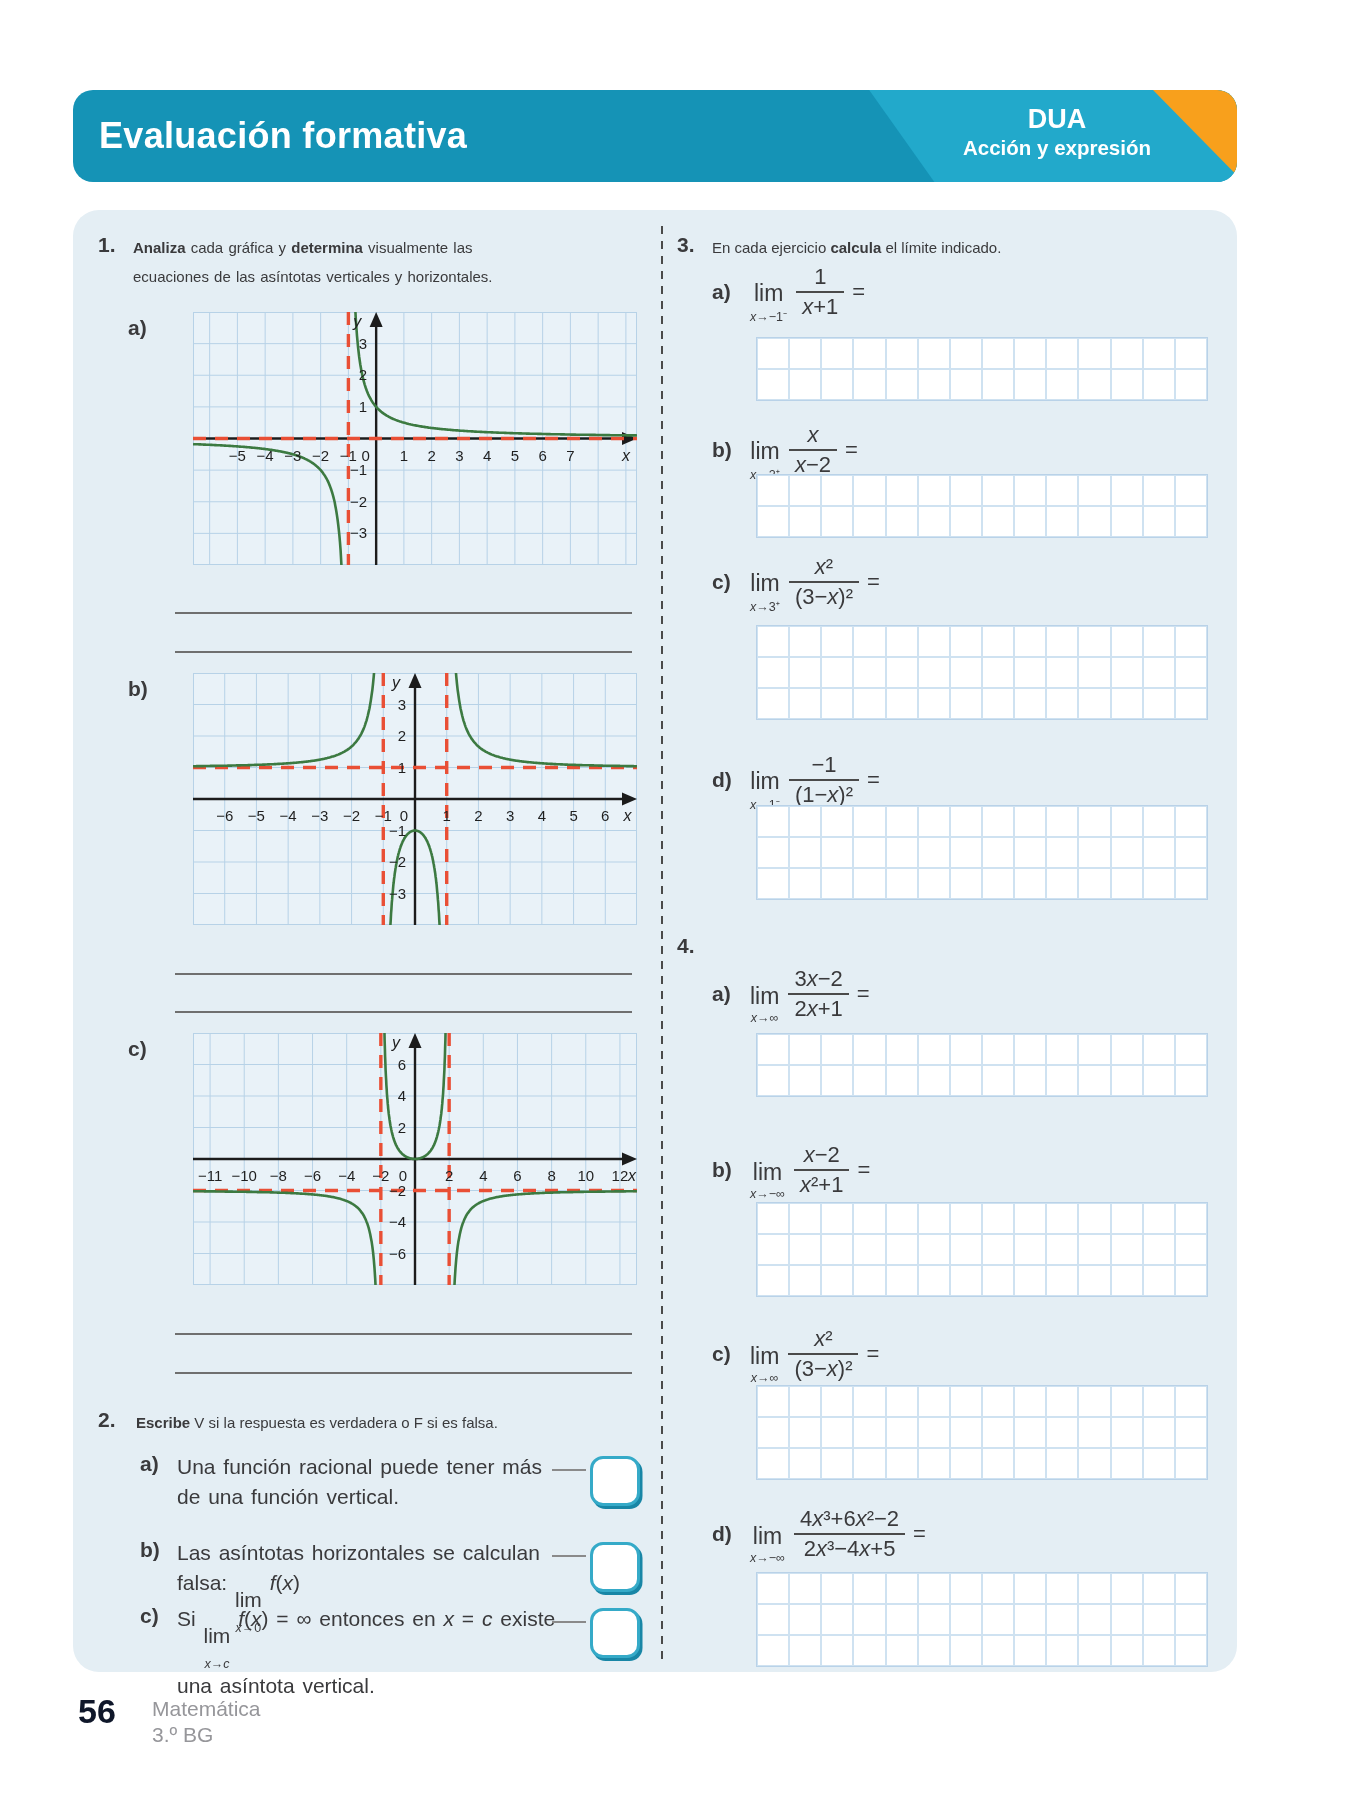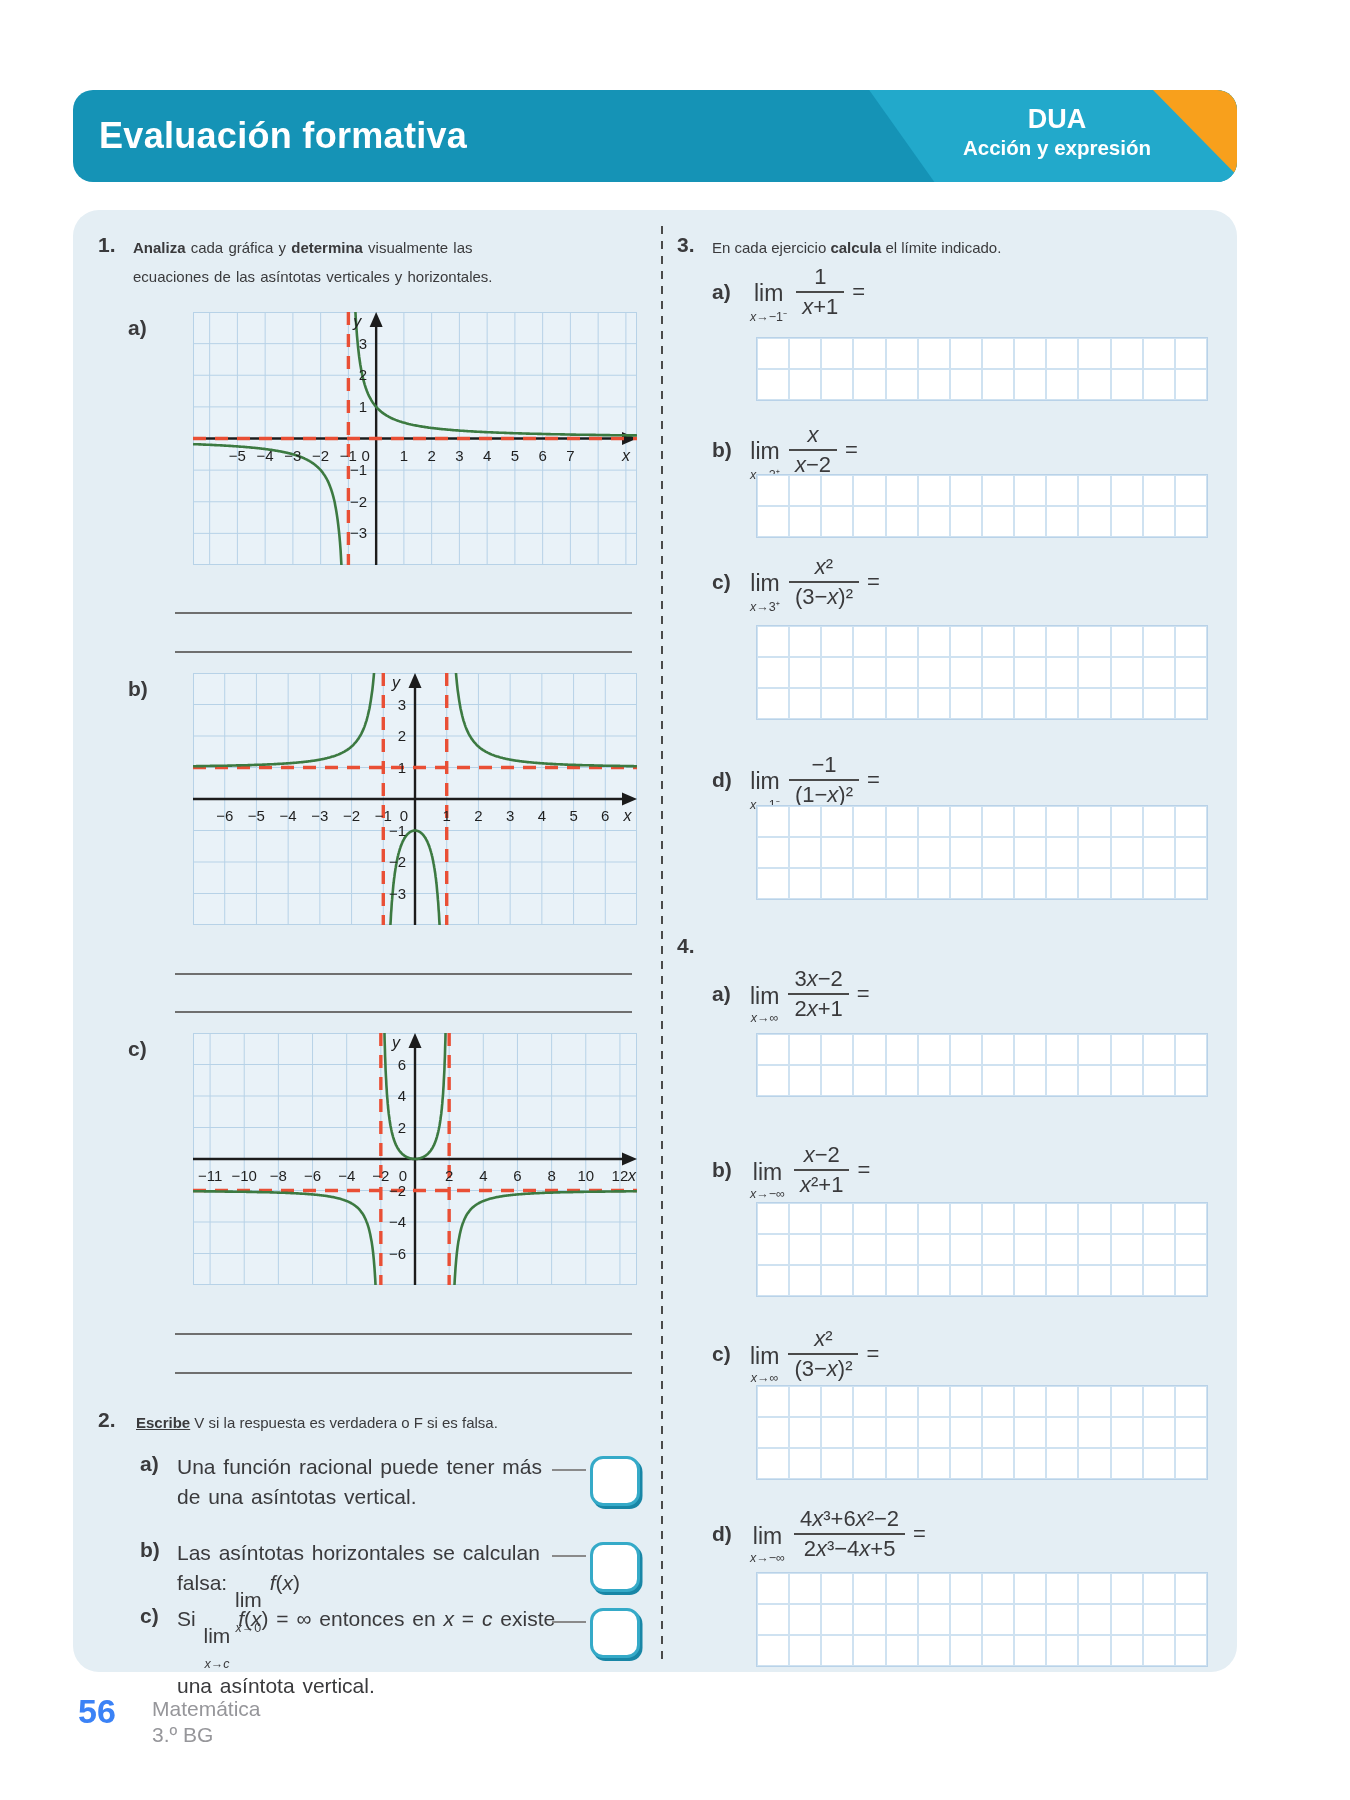--- a/index.html
+++ b/index.html
@@ -55,21 +55,21 @@
   .limword .ls{font-size:12.5px;margin-top:3px;white-space:nowrap;}
   .frac{display:inline-flex;flex-direction:column;align-items:center;font-size:22px;}
   .frac .num,.frac .den{padding:1px 6px;line-height:1.2;white-space:nowrap;}
   .fbar{align-self:stretch;height:2px;background:#4a4a4a;}
   .eq{font-size:22px;margin-left:8px;}
 
   .agrid{position:absolute;display:grid;background:#ffffff;border:1.5px solid #b9d2e8;}
   .cell{border:0.8px solid #cfe2f1;background:#ffffff;}
 
   
-  .pagenum{position:absolute;left:78px;top:1692px;font-size:34px;font-weight:bold;color:#3b82f6;}
+  .pagenum{position:absolute;left:78px;top:1692px;font-size:34px;font-weight:bold;color:#0f172a;}
   .pagesub{position:absolute;left:152px;top:1697px;font-size:21px;color:#96969a;}
   .pagegrade{position:absolute;left:152px;top:1723px;font-size:21px;color:#96969a;}
 </style>
 </head>
 <body>
 
 <div id="page">
 
   <div class="banner">
     <div class="banner-light"></div>
@@ -84,21 +84,21 @@
   <div class="panel"></div>
   <div class="divider"></div>
 
   <div class="qnum" style="left:98px;top:233px;">1.</div>
   <div class="qtext jtext" style="left:133px;top:233px;width:510px;word-spacing:1px;"><span style="font-weight: bold;">Analiza</span><span> cada gráfica y </span><span style="font-weight: bold;">determina</span><span> visualmente las</span><br><span>ecuaciones de las asíntotas verticales y horizontales.</span></div>
 
   <div class="qnum" style="left:677px;top:233px;">3.</div>
   <div class="qtext" style="left:712px;top:233px;width:520px;"><span>En cada ejercicio </span><span style="font-weight: bold;">calcula</span><span> el límite indicado.</span></div>
 
   <div class="qnum" style="left:98px;top:1408px;">2.</div>
-  <div class="qtext" style="left:136px;top:1408px;width:505px;"><span style="font-weight: bold; text-decoration: underline;">Escribe</span><span> V si la respuesta es verdadera o F si es falsa.</span></div>
+  <div class="qtext" style="left:136px;top:1408px;width:505px;"><span style="font-weight: bold;">Escribe</span><span> V si la respuesta es verdadera o F si es falsa.</span></div>
 
   <div class="qnum" style="left:677px;top:934px;">4.</div>
 
   <div id="graphs" style="position:absolute;inset:0;">
       <div class="glabel" style="left: 128px; top: 316px;">a)</div>
       <div class="graph" style="left: 193px; top: 312px;"><svg width="444" height="253" viewBox="0 0 444 253">
           <rect x="0" y="0" width="444" height="253" fill="#e9f2f8"></rect>
           <line x1="16.64999999999999" y1="0" x2="16.64999999999999" y2="253" stroke="#b7d2e7" stroke-width="1"></line>
           <line x1="44.39999999999999" y1="0" x2="44.39999999999999" y2="253" stroke="#b7d2e7" stroke-width="1"></line>
           <line x1="72.14999999999999" y1="0" x2="72.14999999999999" y2="253" stroke="#b7d2e7" stroke-width="1"></line>
@@ -277,21 +277,21 @@
   <div id="lines" style="position:absolute;inset:0;">
       <div class="ansline" style="left: 175px; top: 612px; width: 457px;"></div>
       <div class="ansline" style="left: 175px; top: 651px; width: 457px;"></div>
       <div class="ansline" style="left: 175px; top: 973px; width: 457px;"></div>
       <div class="ansline" style="left: 175px; top: 1011px; width: 457px;"></div>
       <div class="ansline" style="left: 175px; top: 1333px; width: 457px;"></div>
       <div class="ansline" style="left: 175px; top: 1372px; width: 457px;"></div>
     </div>
   <div id="ex2-items" style="position:absolute;inset:0;">
       <div class="ilabel2" style="top: 1452px;">a)</div>
-      <div class="itext2" style="top: 1452px;"><span>Una función racional puede tener más</span><br><span>de una asíntotas vertical.</span></div>
+      <div class="itext2" style="top: 1452px;"><span>Una función racional puede tener más</span><br><span>de una función vertical.</span></div>
       <div class="connector" style="top: 1469px;"></div>
       <div class="chkbox" style="top: 1456px;"></div>
       <div class="ilabel2" style="top: 1538px;">b)</div>
       <div class="itext2" style="top: 1538px;"><span>Las asíntotas horizontales se calculan</span><br><span>falsa: </span><span class="ilim">
           <span class="lw">lim</span>
           <span class="ls"><span class="mvar">x</span>→0</span>
         </span><span> </span><span><span class="mvar">f</span>(<span class="mvar">x</span>)</span></div>
       <div class="connector" style="top: 1555px;"></div>
       <div class="chkbox" style="top: 1542px;"></div>
       <div class="ilabel2" style="top: 1604px;">c)</div>

